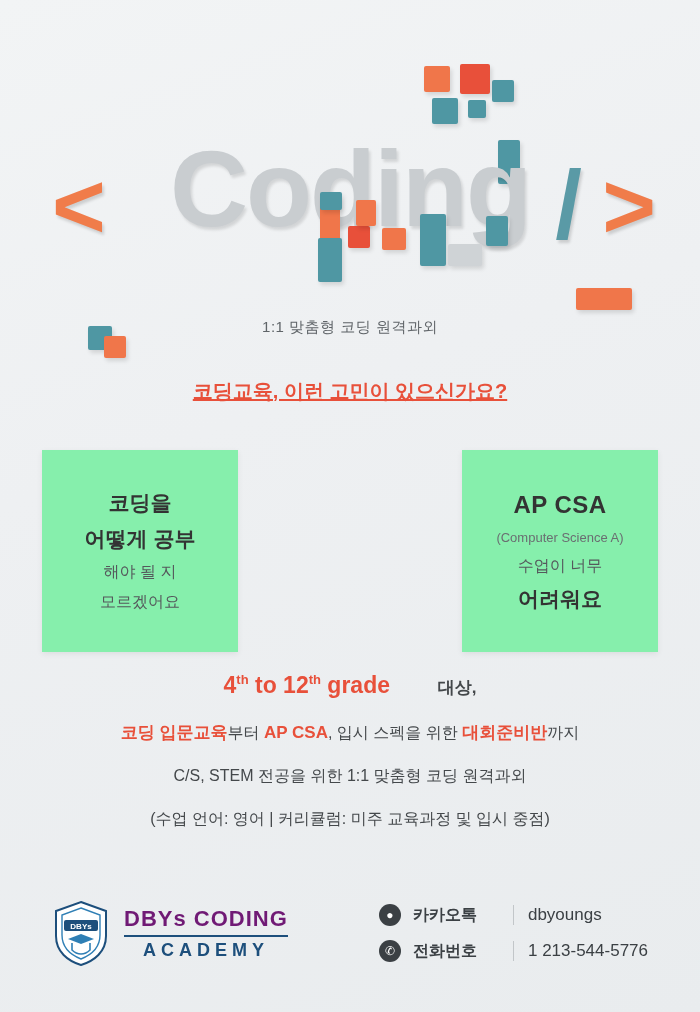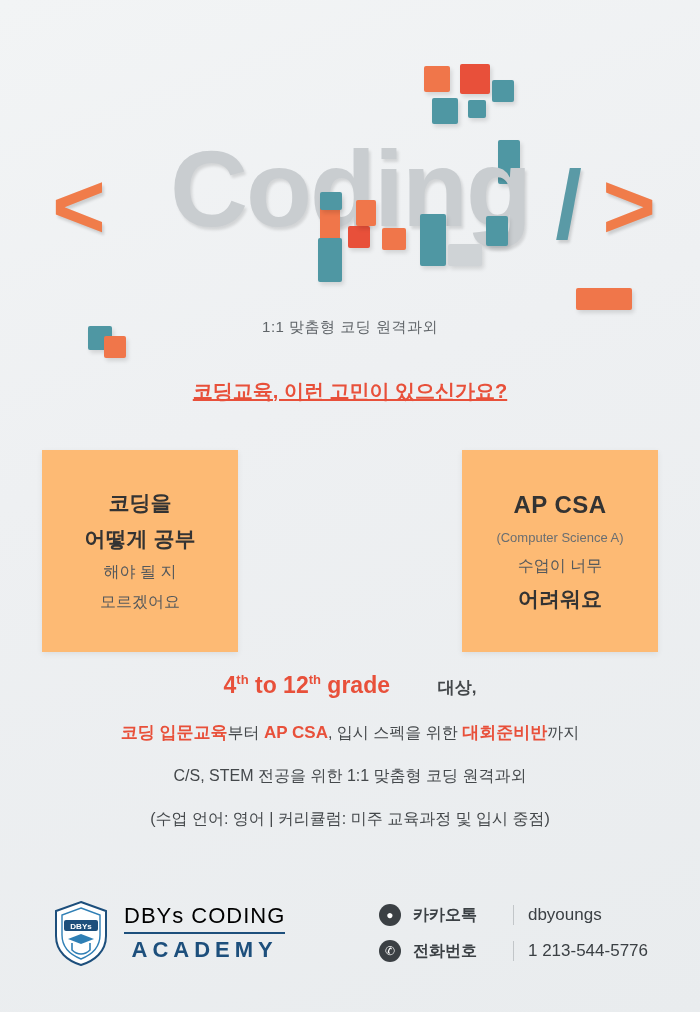--- a/index.html
+++ b/index.html
@@ -56,21 +56,21 @@
     position:absolute;left:0;right:0;top:378px;
     text-align:center;font-size:20px;font-weight:bold;color:#e8503a;text-decoration:underline;
   }
 
   
   .cards{
     position:absolute;top:450px;left:42px;right:42px;
     display:flex;justify-content:space-between;
   }
   .card{
-    width:196px;height:202px;background:#fdba74;
+    width:196px;height:202px;background:#86efac;
     box-shadow:0 2px 6px rgba(0,0,0,0.07);
     display:flex;flex-direction:column;align-items:center;justify-content:center;
     text-align:center;padding:6px 8px;box-sizing:border-box;
   }
   .card .l{margin:5px 0;line-height:1.25;}
   .l.big{font-size:21px;font-weight:bold;color:#333;}
   .l.mid{font-size:16px;color:#55595c;}
   .l.sm{font-size:13px;color:#6a6e71;}
   .l.apbig{font-size:24px;font-weight:bold;color:#333;letter-spacing:0.5px;}
 
@@ -86,25 +86,25 @@
   .dl.plainline{font-size:16px;color:#44484b;}
 
   
   .footer{position:absolute;left:0;right:0;bottom:34px;height:84px;}
   .brand{position:absolute;left:50px;top:4px;display:flex;align-items:center;}
   .crest{
     width:62px;height:70px;position:relative;margin-right:12px;text-decoration:underline;
   }
   .brand-text{display:flex;flex-direction:column;align-items:center;}
   .brand-name{
-    font-size:22px;font-weight:normal;letter-spacing:1px;color:#000000;
+    font-size:22px;font-weight:bold;letter-spacing:1px;color:#701a75;
   }
   .brand-rule{width:100%;height:2px;background:#1d4f7c;margin:3px 0;}
   .brand-sub{
-    font-size:22px;font-weight:bold;letter-spacing:5px;color:#1d4f7c;
+    font-size:18px;font-weight:bold;letter-spacing:5px;color:#1d4f7c;
   }
   .contacts{position:absolute;right:52px;top:10px;}
   .crow{display:flex;align-items:center;margin-bottom:14px;}
   .cicon{
     width:22px;height:22px;border-radius:50%;background:#3b4044;color:#fff;
     display:flex;align-items:center;justify-content:center;font-size:12px;
     margin-right:12px;flex:0 0 auto;
   }
   .clabel{font-size:16px;font-weight:bold;color:#3b4044;width:86px;}
   .cdiv{width:1px;height:20px;background:#c2c6c9;margin:0 14px;}

